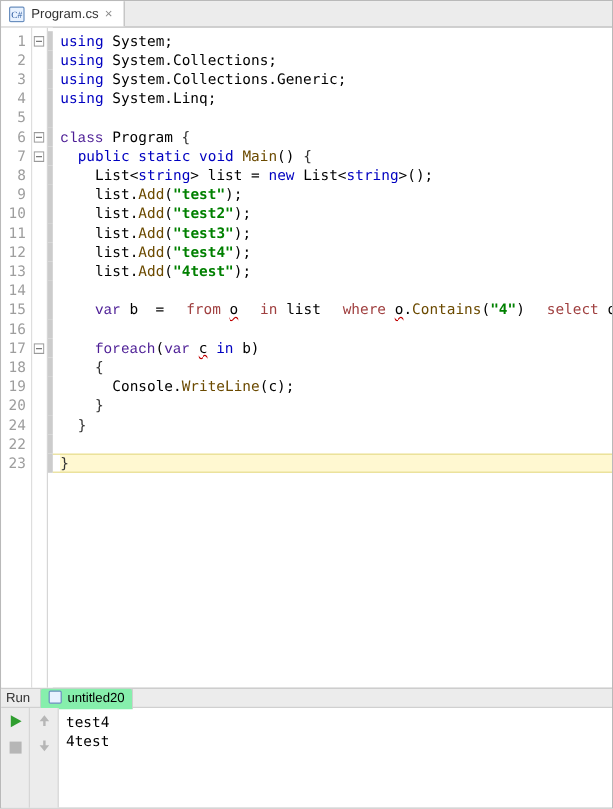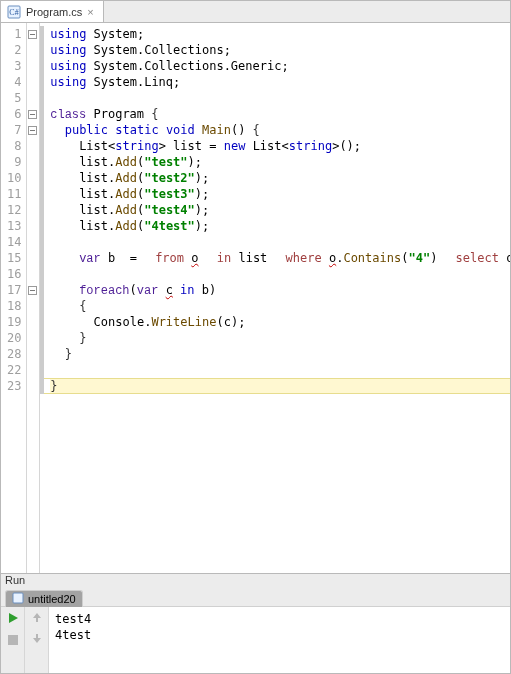--- a/index.html
+++ b/index.html
@@ -87,23 +87,23 @@
   .meth { color: #6b4a00; }
   .op   { color: #000; }
   .linq { color: #a04040; margin-left: 11px; }
   .brace { color: #333; }
   .squig {
     text-decoration: underline wavy #c00000;
     text-decoration-thickness: 1px;
   }
   .newkw { color: #0000c0; }
   .run-panel { height: 100px; display: flex; flex-direction: column; border-top: 1px solid #b9b9b9; }
-  .run-tabs { display:flex; align-items:flex-start; height: 33px; background:#ececec; border-bottom:1px solid #d0d0d0; padding-left:4px; gap:4px;flex-direction:column; }
+  .run-tabs { display:flex; align-items:center; height: 16px; background:#ececec; border-bottom:1px solid #d0d0d0; padding-left:4px; gap:4px; }
   .run-label { font-size: 11px; color:#333; margin-right:4px;}
-  .run-tab { display:flex; align-items:center; gap:4px; background:#a3a3a3; border:1px solid #cfcfcf; border-bottom:none; padding:1px 6px; font-size:11px; border-radius:3px 3px 0 0;}
+  .run-tab { display:flex; align-items:center; gap:4px; background:#86efac; border:1px solid #cfcfcf; border-bottom:none; padding:1px 6px; font-size:11px; border-radius:3px 3px 0 0;}
   .run-body { flex:1; display:flex; }
   .run-tools { width:24px; background:#ececec; border-right:1px solid #d6d6d6; display:flex; flex-direction:column; align-items:center; padding-top:4px; gap:6px;}
   .run-tools2 { width:24px; background:#ececec; border-right:1px solid #d6d6d6; display:flex; flex-direction:column; align-items:center; padding-top:4px; gap:6px;}
   .console {
     flex:1; font-family: Consolas, Menlo, monospace; font-size:12px; line-height:16px;
     padding:4px 6px; overflow:hidden; white-space:pre;
   }
   .console .cmd { color: #1a3fb0; }
   .play { color:#2f9e2f; }
   .stop { color:#a7a7a7; }
@@ -142,21 +142,21 @@
         <div class="ln">11</div>
         <div class="ln">12</div>
         <div class="ln">13</div>
         <div class="ln">14</div>
         <div class="ln">15</div>
         <div class="ln">16</div>
         <div class="ln">17</div>
         <div class="ln">18</div>
         <div class="ln">19</div>
         <div class="ln">20</div>
-        <div class="ln">28</div>
+        <div class="ln">24</div>
         <div class="ln">22</div>
         <div class="ln">23</div>
       </div>
     <div class="fold-gutter" id="foldgutter">
         <div class="fmark">
           <svg width="9" height="9" viewBox="0 0 9 9">
             <rect x="0.5" y="0.5" width="8" height="8" fill="#fff" stroke="#9a9a9a"></rect>
             <line x1="2" y1="4.5" x2="7" y2="4.5" stroke="#7a7a7a"></line>
           </svg>
         </div>

